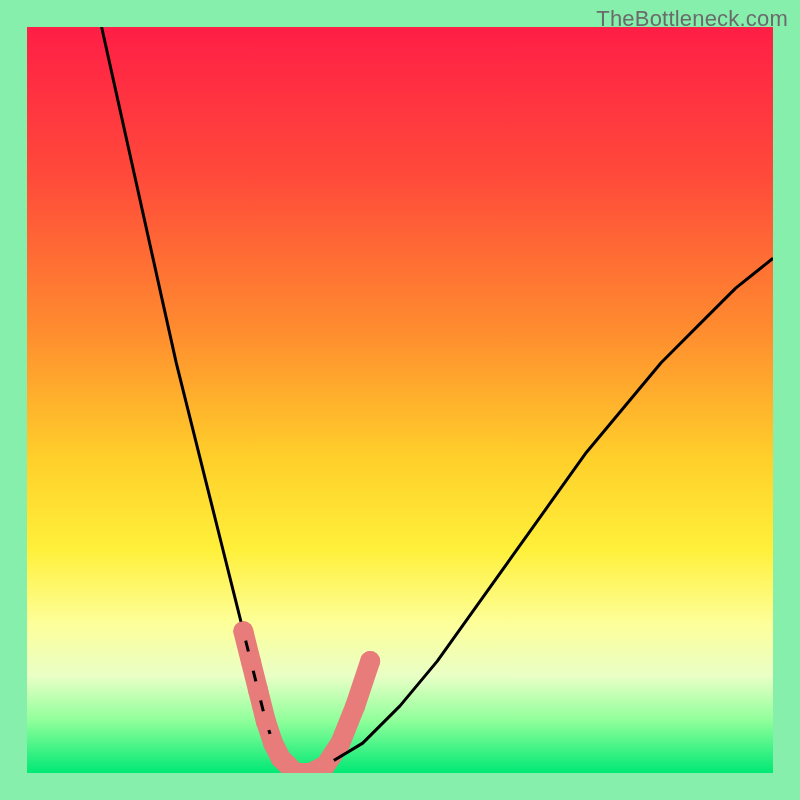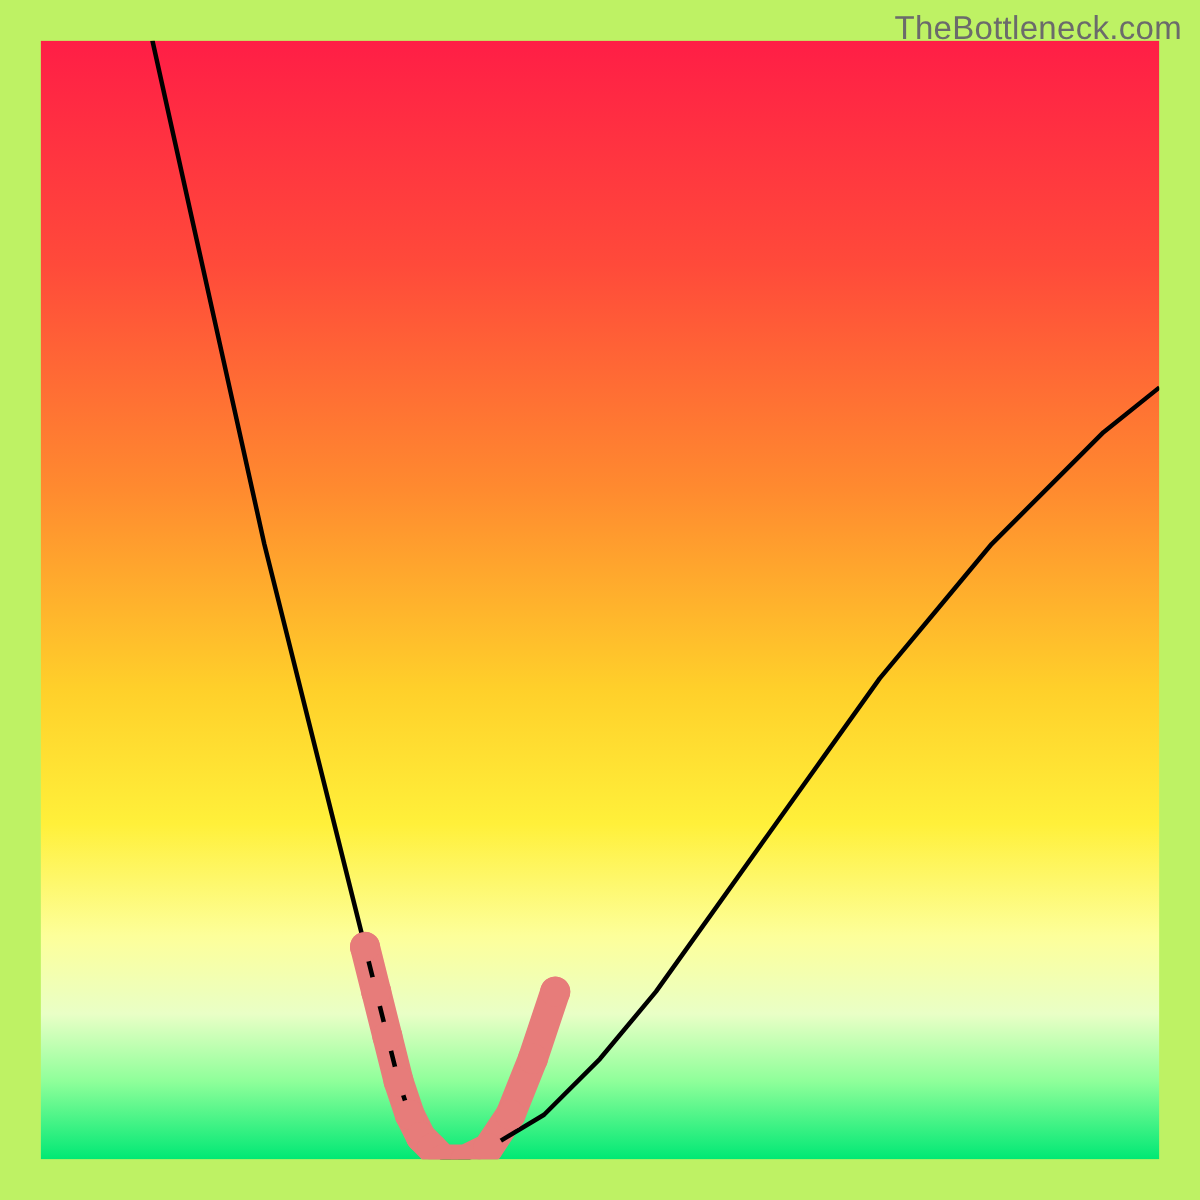--- a/index.html
+++ b/index.html
@@ -9,21 +9,21 @@
     height: 800px;
     background: #000;
     overflow: hidden;
     font-family: Arial, Helvetica, sans-serif;
   }
   .frame {
     position: absolute;
     left: 0; top: 0;
     width: 800px;
     height: 800px;
-    background: #bef264;
+    background: #86efac;
   }
   .plot-area {
     position: absolute;
     left: 27px;
     top: 27px;
     width: 746px;
     height: 746px;
     overflow: hidden;
   }
   .watermark {

